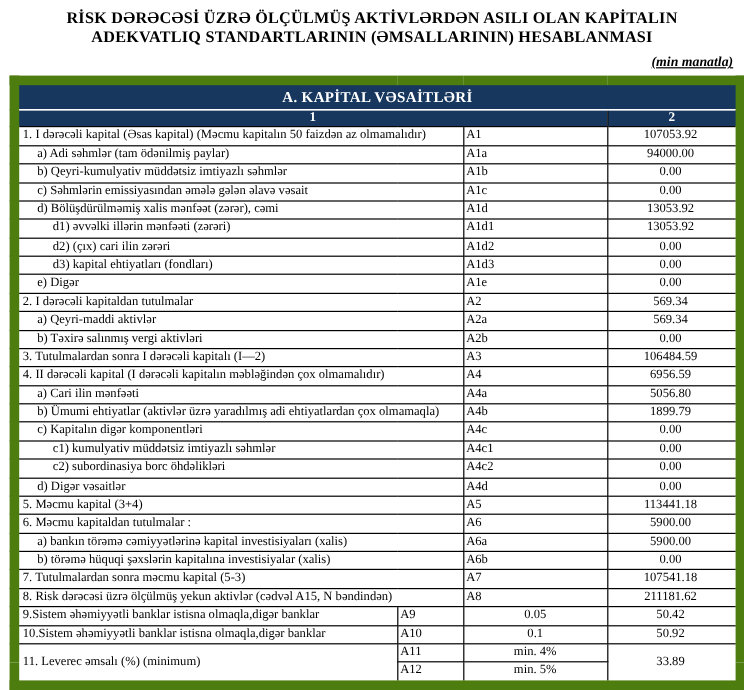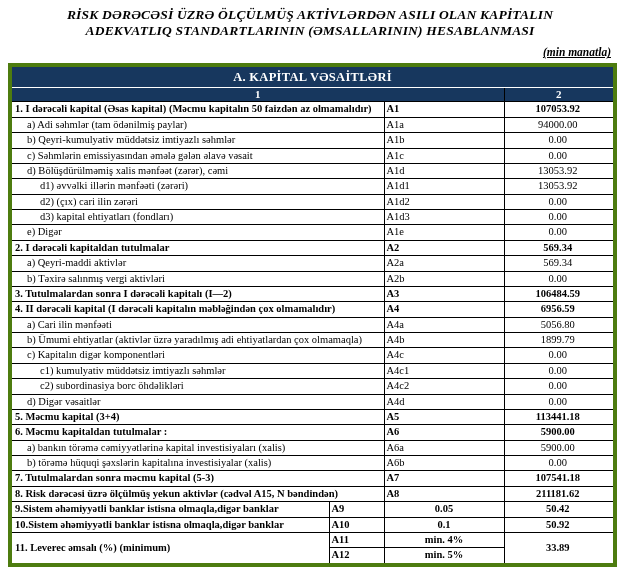--- a/index.html
+++ b/index.html
@@ -3,29 +3,29 @@
 <meta charset="utf-8">
 <style>
   :root{ --navy:#17375E; --ink:#000; }
   html,body{margin:0;padding:0;}
   body{
     width:620px;height:575px;background:#fff;color:var(--ink);
     font-family:"Liberation Serif", serif; overflow:hidden;
   }
   .title{
     margin:7px 10px 0 10px;text-align:center;font-weight:bold;
-    font-size:13.5px;line-height:1.2;letter-spacing:.2px;font-style:italic;
+    font-size:13.5px;line-height:1.2;letter-spacing:.2px;
   }
   .unit-note{
     text-align:right;font-style:italic;font-weight:bold;
     font-size:11.5px;margin:7px 9px 5px 4px;text-decoration:underline;
   }
   table.cap{
     border-collapse:collapse;table-layout:fixed;
-    margin-left:8px;width:605px;border:4px solid #4d7c0f;
+    margin-left:8px;width:605px;border:8px solid #4d7c0f;
   }
   .cap th,.cap td{
     border:1px solid #000;font-size:10.5px;line-height:1.18;
     padding:1px 2px;overflow:hidden;vertical-align:middle;
   }
   .cap th.section{
     background:var(--navy);color:#fff;font-weight:bold;font-size:12.5px;
     text-align:center;height:18px;border-bottom:1px solid #fff;
     letter-spacing:.3px;
   }
@@ -33,21 +33,21 @@
     background:var(--navy);color:#fff;font-weight:bold;font-size:11px;
     text-align:center;height:13px;padding:0;
   }
   .cap td.lbl{text-align:left;}
   .cap td.ind0{padding-left:3px;}
   .cap td.ind1{padding-left:15px;}
   .cap td.ind2{padding-left:28px;}
   .cap td.code{text-align:left;}
   .cap td.factor{text-align:center;font-weight:bold;}
   .cap td.val{text-align:center;padding-right:4px;}
-  .cap tr.bold td{font-weight:bold;}
+  .cap tr.bold td{font-weight:normal;}
   .cap tbody tr{height:15px;}
 </style>
 </head>
 <body>
 
 <div class="title">
   <div>RİSK DƏRƏCƏSİ ÜZRƏ ÖLÇÜLMÜŞ AKTİVLƏRDƏN ASILI OLAN KAPİTALIN</div>
   <div>ADEKVATLIQ STANDARTLARININ (ƏMSALLARININ) HESABLANMASI</div>
 </div>
 

